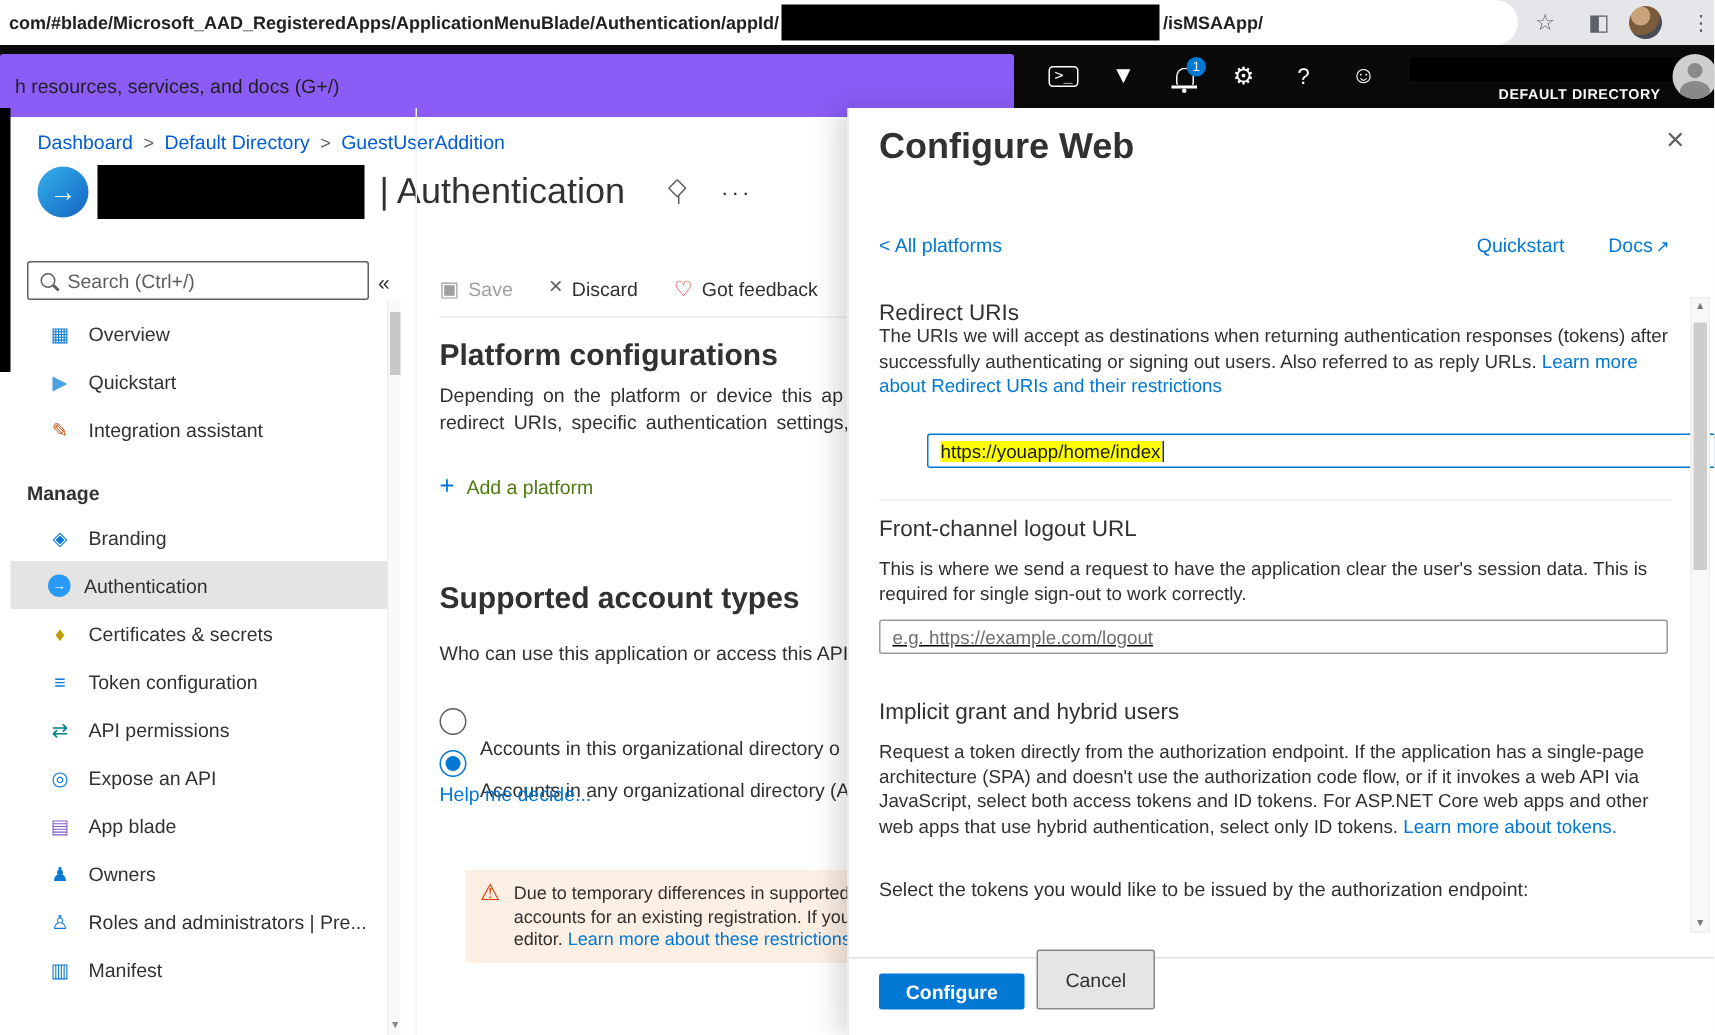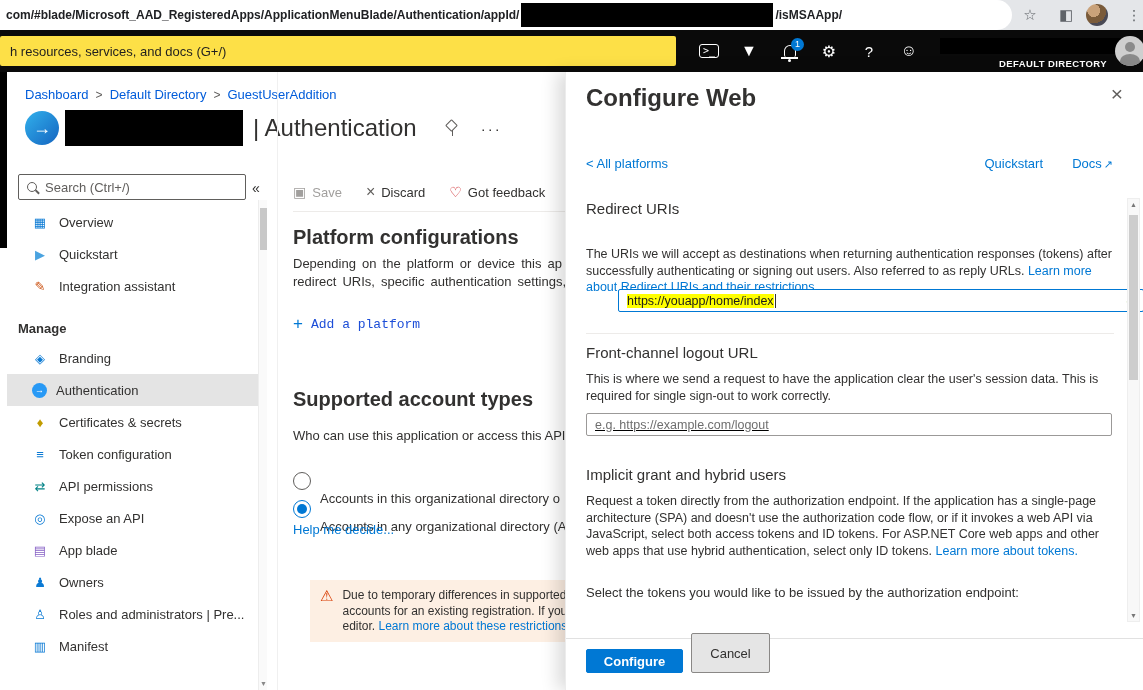--- a/index.html
+++ b/index.html
@@ -10,21 +10,21 @@
   .browser-bar { position:absolute; left:0; top:0; width:1143px; height:30px; background:#e4e6e9; }
   .omnibox { position:absolute; left:0; top:0; width:1012px; height:30px; background:#fff; display:flex; align-items:center; padding-left:6px; border-radius:0 15px 15px 0; }
   .url-text { font-size:12px; color:#202124; white-space:nowrap;font-weight:bold; }
   .url-redact { display:inline-block; width:252px; height:24px; background:#000; margin:0 2px; flex:none; }
   .chrome-icon { position:absolute; top:0; height:30px; width:28px; display:flex; align-items:center; justify-content:center; color:#5f6368; font-size:15px; cursor:pointer; }
   .browser-avatar { position:absolute; left:1086px; top:4px; width:22px; height:22px; border-radius:50%; background:radial-gradient(circle at 35% 30%, #c9a27a 0 30%, #7a5b3a 31% 60%, #4a4a55 61%); }
   .browser-menu { left:1120px; font-size:14px; letter-spacing:0; }
 
   
   .topbar { position:absolute; left:0; top:30px; width:1143px; height:42px; background:#0a0a0a; }
-  .global-search { position:absolute; left:0; top:6px; width:676px; height:30px; background:#fde047; border-radius:2px; display:flex; align-items:center; padding-left:10px; cursor:text; }
+  .global-search { position:absolute; left:0; top:6px; width:676px; height:42px; background:#8b5cf6; border-radius:2px; display:flex; align-items:center; padding-left:10px; cursor:text; }
   .global-search span { font-size:13px; color:#1f1f1f; }
   .tb-icon { position:absolute; top:0; height:42px; width:30px; display:flex; align-items:center; justify-content:center; color:#fff; font-size:16px; cursor:pointer; }
   .terminal-glyph { font-family:"DejaVu Sans Mono", monospace; font-size:10px; border:1.5px solid #fff; border-radius:3px; padding:1px 3px; line-height:10px; }
   .bell { position:relative; width:12px; height:12px; border:1.6px solid #fff; border-bottom:none; border-radius:6px 6px 2px 2px; }
   .bell::before { content:''; position:absolute; left:-4px; bottom:-2px; width:17px; height:1.6px; background:#fff; }
   .bell::after { content:''; position:absolute; left:3px; bottom:-5px; width:3px; height:3px; border-radius:50%; background:#fff; }
   .badge { position:absolute; left:791px; top:8px; width:13px; height:13px; border-radius:50%; background:#0078d4; color:#fff; font-size:9px; line-height:13px; text-align:center; }
   .topbar-redact { position:absolute; left:940px; top:8px; width:185px; height:16px; background:#000; }
   .dir-label { position:absolute; right:36px; top:28px; color:#fff; font-size:9.5px; font-weight:bold; letter-spacing:.4px; }
   .tb-avatar { position:absolute; right:-2px; top:6px; width:30px; height:30px; border-radius:50%; background:#cfcfcf; cursor:pointer; overflow:hidden; }
@@ -71,21 +71,21 @@
   .tool-btn { display:flex; align-items:center; gap:6px; cursor:pointer; flex:none; }
   .tool-btn .tlabel { font-size:13px; color:#323130; }
   .tool-btn.disabled .tlabel, .tool-btn.disabled .ticon { color:#a19f9d; }
   .ticon { font-size:14px; color:#605e5c; }
   .heart { color:#d13438; }
   .toolbar-divider { position:absolute; left:293px; top:211px; width:272px; height:1px; background:#edebe9; }
   .section-h { position:absolute; font-size:20px; color:#323130; font-weight:600; white-space:nowrap; }
   .body-line { position:absolute; font-size:13px; color:#323130; white-space:nowrap; word-spacing:2.5px; }
   .add-platform { position:absolute; left:293px; top:314px; display:flex; align-items:center; gap:8px; cursor:pointer; }
   .add-platform .plus { color:#0078d4; font-size:17px; }
-  .add-platform span.lbl { color:#1d4ed8; font-size:13px;font-family:Liberation Mono, monospace; }
+  .add-platform span.lbl { color:#4d7c0f; font-size:13px; }
   .radio-row { position:absolute; display:flex; align-items:center; gap:9px; cursor:pointer; white-space:nowrap; }
   .radio { width:18px; height:18px; border-radius:50%; border:1px solid #605e5c; flex:none; background:#fff; }
   .radio.on { border:1px solid #0078d4; position:relative; }
   .radio.on::after { content:''; position:absolute; left:3px; top:3px; width:10px; height:10px; border-radius:50%; background:#0078d4; }
   .radio-label { font-size:13px; color:#323130;margin-top:36px; }
   .link { color:#0078d4; cursor:pointer; }
   .help-link { position:absolute; left:293px; top:522px; font-size:13px; }
   .warning-box { position:absolute; left:310px; top:580px; width:256px; height:62px; background:#fdefe3; display:flex; padding:8px 0 0 10px; overflow:hidden; }
   .warn-icon { font-size:15px; color:#d83b01; margin-right:9px; flex:none; line-height:16px; }
   .warn-lines { font-size:12px; color:#323130; line-height:15.5px; white-space:nowrap; }
@@ -287,21 +287,21 @@
 
   <div class="panel">
     <div class="panel-title">Configure Web</div>
     <span class="panel-close">×</span>
 
     <span class="back-link"><span>&lt;</span> <span>All platforms</span></span>
     <span class="quickstart-link">Quickstart</span>
     <span class="docs-link"><span>Docs</span><span class="ext-arrow">↗</span></span>
 
     <div class="panel-section-h" style="top:128px;">Redirect URIs</div>
-    <div class="panel-para" style="top:174px;">
+    <div class="panel-para" style="top:144px;">
       <span>The URIs we will accept as destinations when returning authentication responses (tokens) after successfully authenticating or signing out users. Also referred to as reply URLs. </span><span class="link">Learn more about Redirect URIs and their restrictions</span>
     </div>
     <div class="panel-input input-focused" style="top:217px;margin-left:32px;">
       <span class="uri-value">https://youapp/home/index</span>
       <span class="caret"></span>
       <span class="input-check">✓</span>
     </div>
     <div class="panel-divider" style="top:261px;"></div>
 
     <div class="panel-section-h" style="top:272px;">Front-channel logout URL</div>

